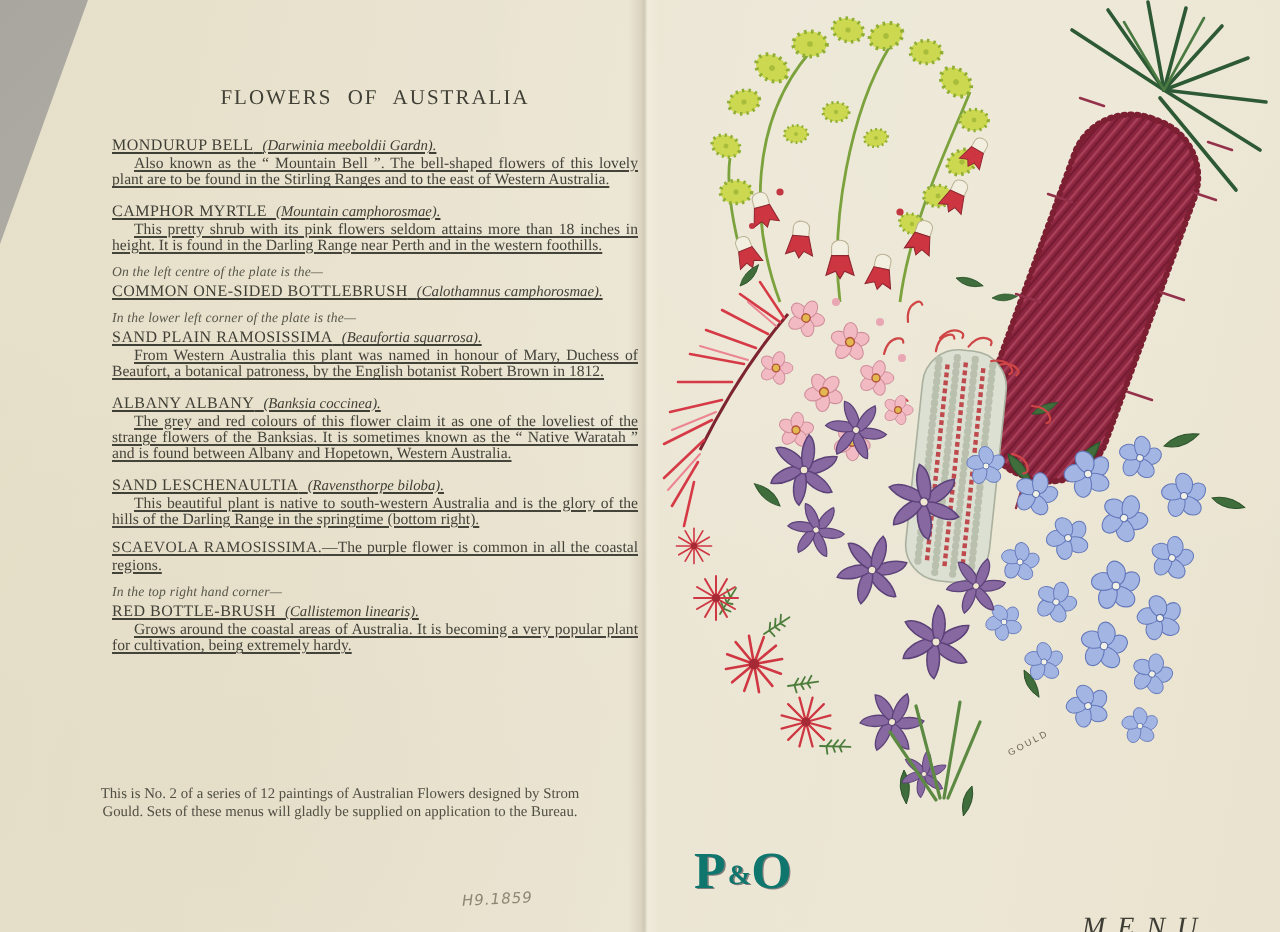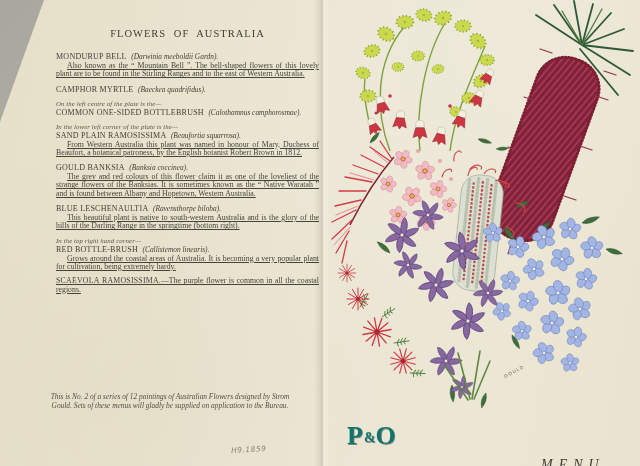--- a/index.html
+++ b/index.html
@@ -14,41 +14,41 @@
       radial-gradient(ellipse at 18% 85%, rgba(164,142,92,0.05), transparent 45%),
       radial-gradient(ellipse at 85% 10%, rgba(255,255,255,0.10), transparent 50%),
       linear-gradient(100deg,#e6dfc9 0%,#eae4d1 38%,#ece7d6 55%,#ece6d4 78%,#e9e3cf 100%);
     clip-path:polygon(44px 0, 100% 0, 100% 100%, 0 100%, 0 122px);
   }
   .fold{
     position:absolute;top:0;bottom:0;left:314px;width:16px;pointer-events:none;
     background:linear-gradient(90deg, rgba(110,96,66,0) 0%, rgba(110,96,66,0.14) 42%, rgba(90,78,52,0.20) 50%, rgba(255,252,240,0.28) 62%, rgba(110,96,66,0) 100%);
   }
   .left-page{
-    position:absolute;left:56px;top:28px;width:263px;color:#45443b;
+    position:absolute;left:56px;top:44px;width:263px;color:#45443b;
   }
   .page-title{
     text-align:center;font-size:10.5px;letter-spacing:1px;word-spacing:4px;
     margin:0 0 13px 0;font-weight:normal;color:#403f36;
   }
   .section{margin:0 0 6px 0;}
   .note{
     font-size:6.8px;font-style:italic;color:#57564a;margin:0 0 1px 0;letter-spacing:0.1px;
   }
-  .head{font-size:8px;letter-spacing:0.25px;line-height:9px;color:#403f36;}
+  .head{font-size:8px;letter-spacing:0.25px;line-height:9px;color:#403f36;text-decoration:underline;}
   .latin{font-style:italic;font-size:7.4px;letter-spacing:0;}
   .body{
     font-size:7.8px;line-height:8.3px;margin:1px 0 0 0;text-align:justify;
     text-indent:11px;color:#45443b;text-decoration:underline;
   }
   .body.noindent{text-indent:0;}
   .inline-head{letter-spacing:0.25px;}
   .footer-note{
     position:absolute;left:42px;top:392px;width:256px;text-align:center;
-    font-size:7.4px;font-style:italic;line-height:9px;color:#504f44;
+    font-size:7.4px;line-height:9px;color:#504f44;
   }
   .pencil{
     position:absolute;left:231px;top:445px;font-size:7.5px;
     font-family:"DejaVu Sans", sans-serif;font-style:italic;
     color:rgba(118,110,88,0.8);transform:rotate(-3deg);letter-spacing:0.5px;
   }
   .illustration{position:absolute;left:330px;top:0;width:310px;height:412px;}
   .brand{
     position:absolute;left:347px;top:421px;color:#0f766e;
     font-size:26px;font-weight:bold;letter-spacing:1px;
@@ -68,52 +68,53 @@
 
 <div class="left-page">
   <h1 class="page-title">FLOWERS OF AUSTRALIA</h1>
 
   <div class="section">
     <div class="head"><span>MONDURUP BELL</span>&nbsp;&nbsp;<span class="latin">(Darwinia meeboldii Gardn).</span></div>
     <p class="body">Also known as the “ Mountain Bell ”.  The bell-shaped flowers of this lovely plant are to be found in the Stirling Ranges and to the east of Western Australia.</p>
   </div>
 
   <div class="section">
-    <div class="head"><span>CAMPHOR MYRTLE</span>&nbsp;&nbsp;<span class="latin">(Baeckea quadrifidus).</span></div>
+    <div class="head"><span>CAMPHOR MYRTLE</span>&nbsp;&nbsp;<span class="latin">(Mountain camphorosmae).</span></div>
+    <p class="body">This pretty shrub with its pink flowers seldom attains more than 18 inches in height.  It is found in the Darling Range near Perth and in the western foothills.</p>
   </div>
 
   <div class="section">
     <div class="note">On the left centre of the plate is the—</div>
     <div class="head"><span>COMMON ONE-SIDED BOTTLEBRUSH</span>&nbsp;&nbsp;<span class="latin">(Calothamnus camphorosmae).</span></div>
   </div>
 
   <div class="section">
     <div class="note">In the lower left corner of the plate is the—</div>
     <div class="head"><span>SAND PLAIN RAMOSISSIMA</span>&nbsp;&nbsp;<span class="latin">(Beaufortia squarrosa).</span></div>
     <p class="body">From Western Australia this plant was named in honour of Mary, Duchess of Beaufort, a botanical patroness, by the English botanist Robert Brown in 1812.</p>
   </div>
 
   <div class="section">
-    <div class="head"><span>GOULD BANKSIA</span>&nbsp;&nbsp;<span class="latin">(Banksia coccinea).</span></div>
+    <div class="head"><span>ALBANY ALBANY</span>&nbsp;&nbsp;<span class="latin">(Banksia coccinea).</span></div>
     <p class="body">The grey and red colours of this flower claim it as one of the loveliest of the strange flowers of the Banksias.  It is sometimes known as the “ Native Waratah ” and is found between Albany and Hopetown, Western Australia.</p>
   </div>
 
   <div class="section">
-    <div class="head"><span>BLUE LESCHENAULTIA</span>&nbsp;&nbsp;<span class="latin">(Ravensthorpe biloba).</span></div>
+    <div class="head"><span>SAND LESCHENAULTIA</span>&nbsp;&nbsp;<span class="latin">(Ravensthorpe biloba).</span></div>
     <p class="body">This beautiful plant is native to south-western Australia and is the glory of the hills of the Darling Range in the springtime (bottom right).</p>
+  </div>
+
+  <div class="section">
+    <p class="body noindent"><span class="inline-head">SCAEVOLA RAMOSISSIMA.</span><span>—The purple flower is common in all the coastal regions.</span></p>
   </div>
 
   <div class="section">
     <div class="note">In the top right hand corner—</div>
     <div class="head"><span>RED BOTTLE-BRUSH</span>&nbsp;&nbsp;<span class="latin">(Callistemon linearis).</span></div>
     <p class="body">Grows around the coastal areas of Australia.  It is becoming a very popular plant for cultivation, being extremely hardy.</p>
-  </div>
-
-  <div class="section">
-    <p class="body noindent"><span class="inline-head">SCAEVOLA RAMOSISSIMA.</span><span>—The purple flower is common in all the coastal regions.</span></p>
   </div>
 </div>
 
 <div class="footer-note">This is No. 2 of a series of 12 paintings of Australian Flowers designed by Strom Gould.  Sets of these menus will gladly be supplied on application to the Bureau.</div>
 
 <svg class="illustration" viewBox="0 0 310 410" xmlns="http://www.w3.org/2000/svg">
   <defs>
     <pattern id="bp" width="5" height="5" patternUnits="userSpaceOnUse" patternTransform="rotate(20)">
       <rect width="5" height="5" fill="#8c2540"></rect>
       <line x1="0.5" y1="0" x2="0.5" y2="5" stroke="#a84158" stroke-width="1.4"></line>

